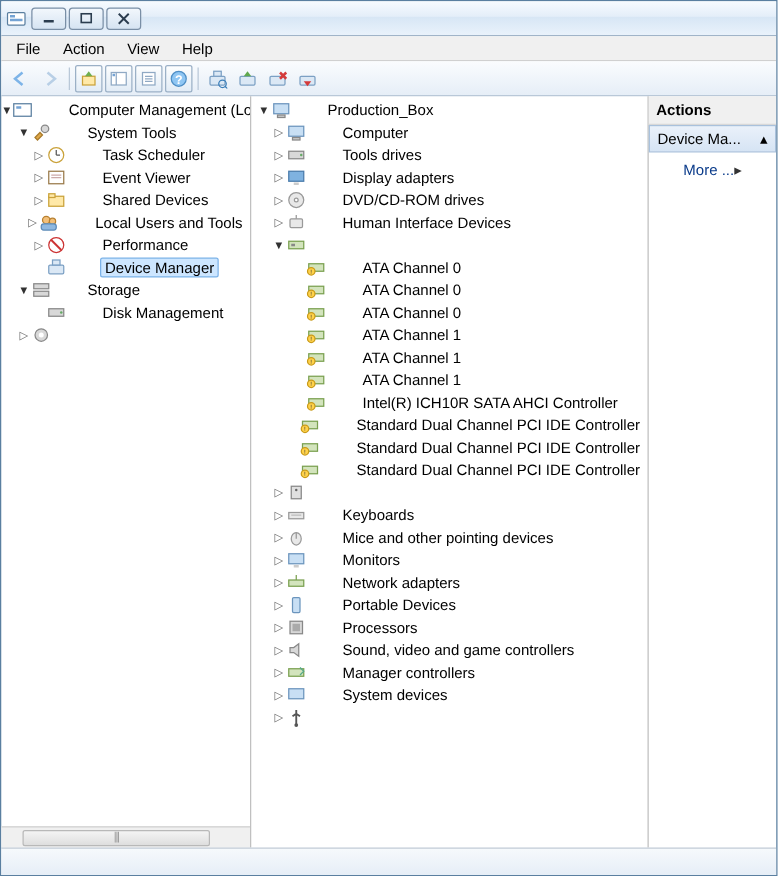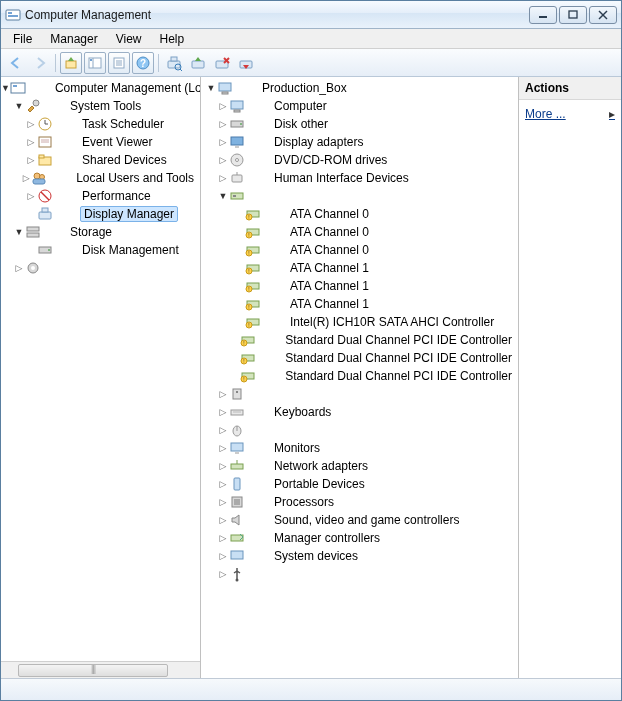--- a/index.html
+++ b/index.html
@@ -110,23 +110,22 @@
   }
   .right-sel {
     background:linear-gradient(to bottom,#eaf1fa,#d6e4f4);
     border:1px solid #a9c1dc;
     padding:3px 6px;
     display:flex; justify-content:space-between; align-items:center;
     margin:0;
   }
   .right-item {
     padding:7px 6px;
-    display:flex; justify-content:space-between; align-items:center;
+    display:flex; justify-content:center; align-items:center;
     color:#0a3b8a;
-    text-decoration:underline;
   }
   
   .row {
     display:flex; align-items:center;
     height:18px;
     padding-right:4px;
     white-space:nowrap;
   }
   .row .twisty {
     width:12px; text-align:center; color:#6b6b6b; font-size:9px;
@@ -155,21 +154,20 @@
 <body>
 
 <div class="titlebar">
   <span class="app-icon">
     <svg width="16" height="16">
         <rect x="1" y="3" width="14" height="10" rx="1" fill="#fff" stroke="#5a7fa0"></rect>
         <rect x="3" y="5" width="4" height="2" fill="#74a3d4"></rect>
         <rect x="3" y="8" width="10" height="2" fill="#74a3d4"></rect>
       </svg>
   </span>
-  <span class="title">Computer Management</span>
   <div class="win-btns">
     <div class="win-btn">
         <svg width="10" height="10">
           <line x1="1" y1="7" x2="9" y2="7" stroke="#2b3d4f" stroke-width="2"></line>
         </svg>
       </div>
     <div class="win-btn">
         <svg width="10" height="10">
           <rect x="1" y="1" width="8" height="7" fill="none" stroke="#2b3d4f" stroke-width="1.3"></rect>
         </svg>
@@ -178,21 +176,21 @@
         <svg width="10" height="10">
           <line x1="1" y1="1" x2="9" y2="9" stroke="#2b3d4f" stroke-width="1.5"></line>
           <line x1="9" y1="1" x2="1" y2="9" stroke="#2b3d4f" stroke-width="1.5"></line>
         </svg>
       </div>
   </div>
 </div>
 
 <div class="menubar">
   <span>File</span>
-  <span>Manager</span>
+  <span>Action</span>
   <span>View</span>
   <span>Help</span>
 </div>
 
 <div class="toolbar">
   <div class="tb-btn">
       <svg width="14" height="14">
         <path d="M9 2 L3 7 L9 12" fill="none" stroke="#7db4e8" stroke-width="2"></path>
       </svg>
     </div>
@@ -344,21 +342,21 @@
       </div>
       <div class="row selected">
         <span class="indent" style="width:24px"></span>
         <span class="twisty" style="visibility:hidden">▷</span>
         <span class="icon">
             <svg width="16" height="16">
               <rect x="2" y="6" width="12" height="7" rx="1" fill="#dbe8f5" stroke="#7ca0c4"></rect>
               <rect x="5" y="2" width="6" height="4" fill="#dbe8f5" stroke="#7ca0c4"></rect>
             </svg>
           </span>
-        <span class="label">Display Manager</span>
+        <span class="label">Device Manager</span>
       </div>
       <div class="row">
         <span class="indent" style="width:12px"></span>
         <span class="twisty open">▼</span>
         <span class="icon">
             <svg width="16" height="16">
               <rect x="2" y="3" width="12" height="4" fill="#d8d8d8" stroke="#888"></rect>
               <rect x="2" y="9" width="12" height="4" fill="#d8d8d8" stroke="#888"></rect>
             </svg>
           </span>
@@ -418,21 +416,21 @@
         </div>
         <div class="row">
           <span class="indent" style="width:16px"></span>
           <span class="twisty">▷</span>
           <span class="icon">
             <svg width="16" height="16">
               <rect x="2" y="5" width="12" height="6" fill="#d8d8d8" stroke="#888"></rect>
               <circle cx="12" cy="8" r="1" fill="#6a6"></circle>
             </svg>
           </span>
-          <span class="label">Disk other</span>
+          <span class="label">Tools drives</span>
         </div>
         <div class="row">
           <span class="indent" style="width:16px"></span>
           <span class="twisty">▷</span>
           <span class="icon">
             <svg width="16" height="16">
               <rect x="2" y="3" width="12" height="8" fill="#7fb2e0" stroke="#4a7bab"></rect>
               <rect x="6" y="12" width="4" height="2" fill="#ccc"></rect>
             </svg>
           </span>
@@ -613,20 +611,21 @@
         </div>
         <div class="row">
           <span class="indent" style="width:16px"></span>
           <span class="twisty">▷</span>
           <span class="icon">
             <svg width="16" height="16">
               <ellipse cx="8" cy="9" rx="4" ry="5" fill="#e8e8e8" stroke="#999"></ellipse>
               <line x1="8" y1="4" x2="8" y2="9" stroke="#999"></line>
             </svg>
           </span>
+          <span class="label">Mice and other pointing devices</span>
         </div>
         <div class="row">
           <span class="indent" style="width:16px"></span>
           <span class="twisty">▷</span>
           <span class="icon">
             <svg width="16" height="16">
               <rect x="2" y="3" width="12" height="8" fill="#c8dff4" stroke="#6b95bd"></rect>
               <rect x="6" y="12" width="4" height="2" fill="#ccc"></rect>
             </svg>
           </span>
@@ -703,20 +702,24 @@
               <path d="M8 2 L8 14 M8 5 L5 7 M8 5 L11 7" fill="none" stroke="#555" stroke-width="1.5"></path>
               <circle cx="8" cy="14" r="1.5" fill="#555"></circle>
             </svg>
           </span>
         </div>
       </div>
   </div>
 
   <div class="right-pane">
     <div class="right-header">Actions</div>
+    <div class="right-sel">
+      <span>Device Ma...</span>
+      <span>▴</span>
+    </div>
     <div class="right-item">
       <span>More ...</span>
       <span style="color:#333">▸</span>
     </div>
   </div>
 </div>
 
 <div class="statusbar"></div>
 
 </body></html>

